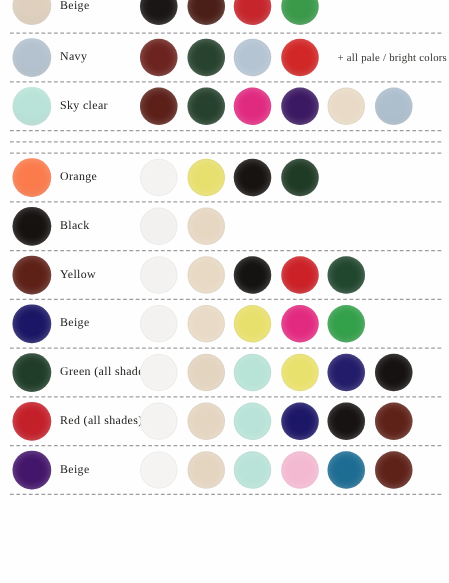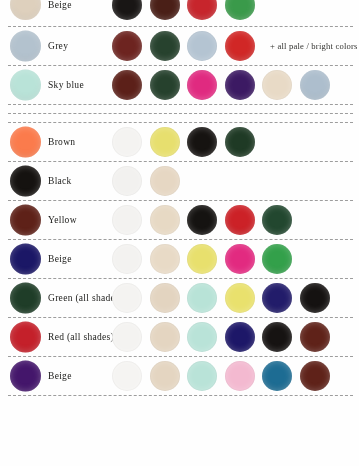--- a/index.html
+++ b/index.html
@@ -121,48 +121,48 @@
       <div class="match-strip">
         <div class="match-swatch" title="black" style="background: rgb(25, 22, 21);"></div>
         <div class="match-swatch" title="dark brown" style="background: rgb(74, 31, 23);"></div>
         <div class="match-swatch" title="red" style="background: rgb(199, 37, 44);"></div>
         <div class="match-swatch" title="green" style="background: rgb(58, 154, 74);"></div>
       </div>
     </div>
     <div class="row-divider"></div>
     <div class="color-row">
       <div class="base-swatch" style="background: rgb(179, 194, 206);"></div>
-      <div class="row-label">Grey</div>
+      <div class="row-label">Navy</div>
       <div class="match-strip">
         <div class="match-swatch" title="dark brown" style="background: rgb(109, 36, 32);"></div>
         <div class="match-swatch" title="dark green" style="background: rgb(39, 66, 46);"></div>
         <div class="match-swatch pale-edge" title="grey" style="background: rgb(180, 196, 210);"></div>
         <div class="match-swatch" title="red" style="background: rgb(209, 39, 38);"></div>
         <div class="row-note">+ all pale / bright colors</div>
       </div>
     </div>
     <div class="row-divider"></div>
     <div class="color-row">
       <div class="base-swatch" style="background: rgb(185, 227, 216);"></div>
-      <div class="row-label">Sky blue</div>
+      <div class="row-label">Sky clear</div>
       <div class="match-strip">
         <div class="match-swatch" title="dark brown" style="background: rgb(92, 32, 25);"></div>
         <div class="match-swatch" title="dark green" style="background: rgb(38, 65, 45);"></div>
         <div class="match-swatch pale-edge" title="magenta" style="background: rgb(224, 42, 128);"></div>
         <div class="match-swatch" title="purple" style="background: rgb(60, 26, 99);"></div>
         <div class="match-swatch pale-edge" title="beige" style="background: rgb(232, 218, 198);"></div>
         <div class="match-swatch" title="grey" style="background: rgb(173, 190, 205);"></div>
       </div>
     </div>
     <div class="row-divider"></div>
     <div class="row-divider"></div>
     <div class="row-divider"></div>
     <div class="color-row">
       <div class="base-swatch" style="background: rgb(251, 123, 76);"></div>
-      <div class="row-label">Brown</div>
+      <div class="row-label">Orange</div>
       <div class="match-strip">
         <div class="match-swatch pale-edge" title="white" style="background: rgb(244, 243, 241);"></div>
         <div class="match-swatch pale-edge" title="yellow" style="background: rgb(231, 223, 110);"></div>
         <div class="match-swatch" title="black" style="background: rgb(22, 19, 17);"></div>
         <div class="match-swatch" title="dark green" style="background: rgb(31, 58, 37);"></div>
       </div>
     </div>
     <div class="row-divider"></div>
     <div class="color-row">
       <div class="base-swatch" style="background: rgb(21, 18, 16);"></div>

